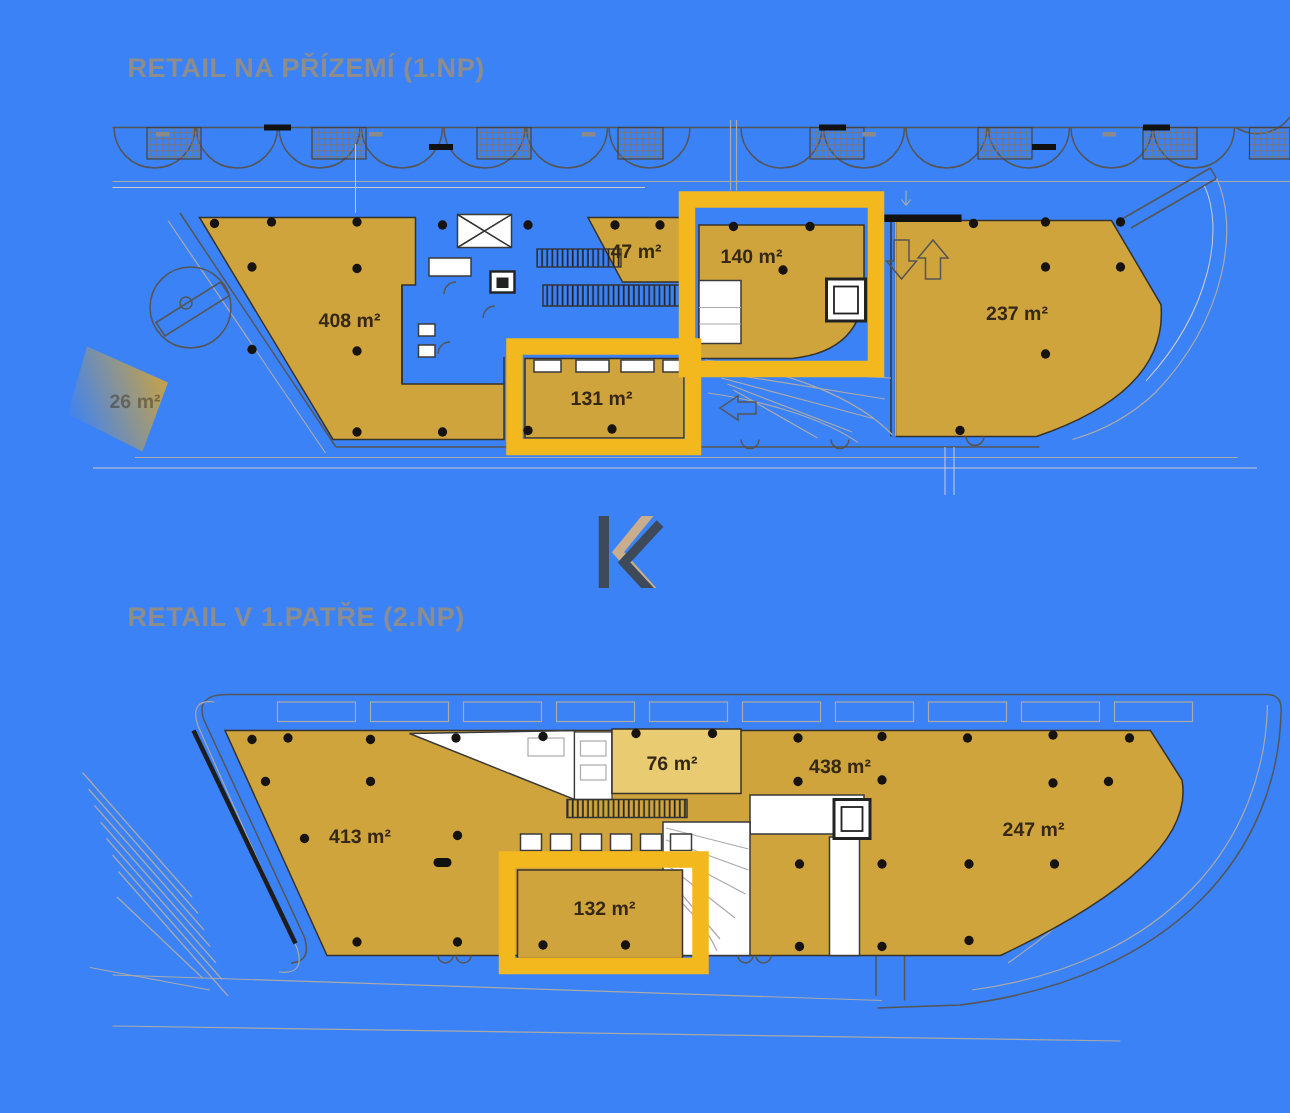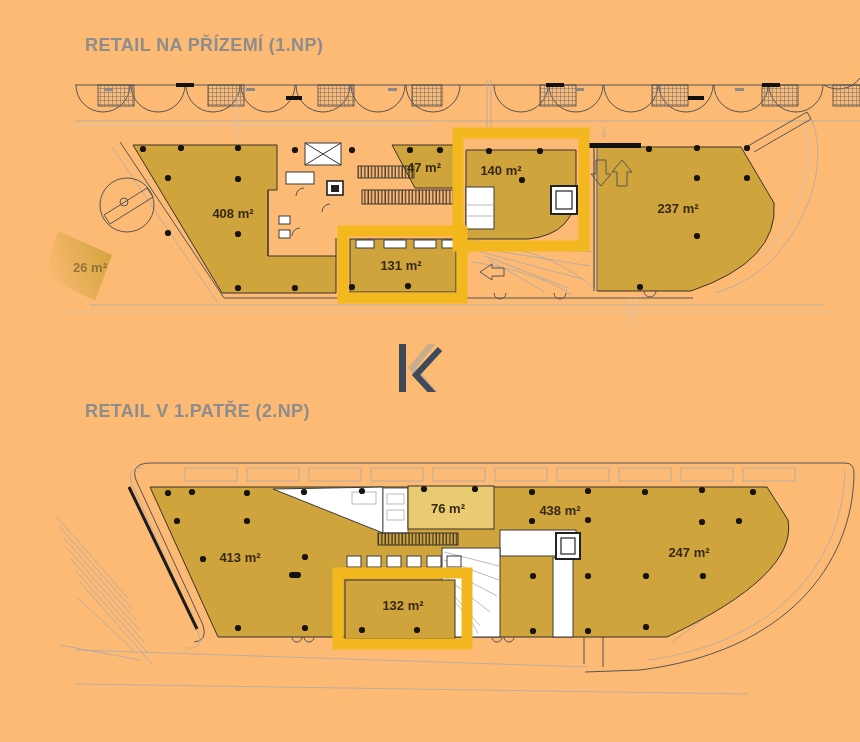--- a/index.html
+++ b/index.html
@@ -1,17 +1,17 @@
 <!DOCTYPE html>
 <html><head>
 <meta charset="utf-8">
 <style>
   html,body{margin:0;padding:0;background:#ffffff;}
   body{width:860px;height:742px;font-family:"Liberation Sans",sans-serif;overflow:hidden;}
-  .canvas{position:relative;width:860px;height:742px;background:#fdba74;}
+  .canvas{position:relative;width:860px;height:742px;background:#3b82f6;}
   svg{position:absolute;left:0;top:0;}
   .title{font-family:"Liberation Sans",sans-serif;font-weight:bold;font-size:18px;fill:#8d8d8d;letter-spacing:.4px;}
   .arealabel{font-family:"Liberation Sans",sans-serif;font-weight:bold;font-size:13px;fill:#352915;text-anchor:middle;}
   .faded-label{opacity:.45;}
   .gold{fill:#d0a43c;stroke:#37322a;stroke-width:1;}
   .goldlight{fill:#e9cb72;stroke:#37322a;stroke-width:1;}
   .whitebox{fill:#ffffff;stroke:#3a3a3a;stroke-width:1;}
   .frame{fill:none;stroke:#f3b81d;stroke-width:11;}
   .thin{stroke:#555;fill:none;stroke-width:1;}
   .thin2{stroke:#333;fill:none;stroke-width:1;}

